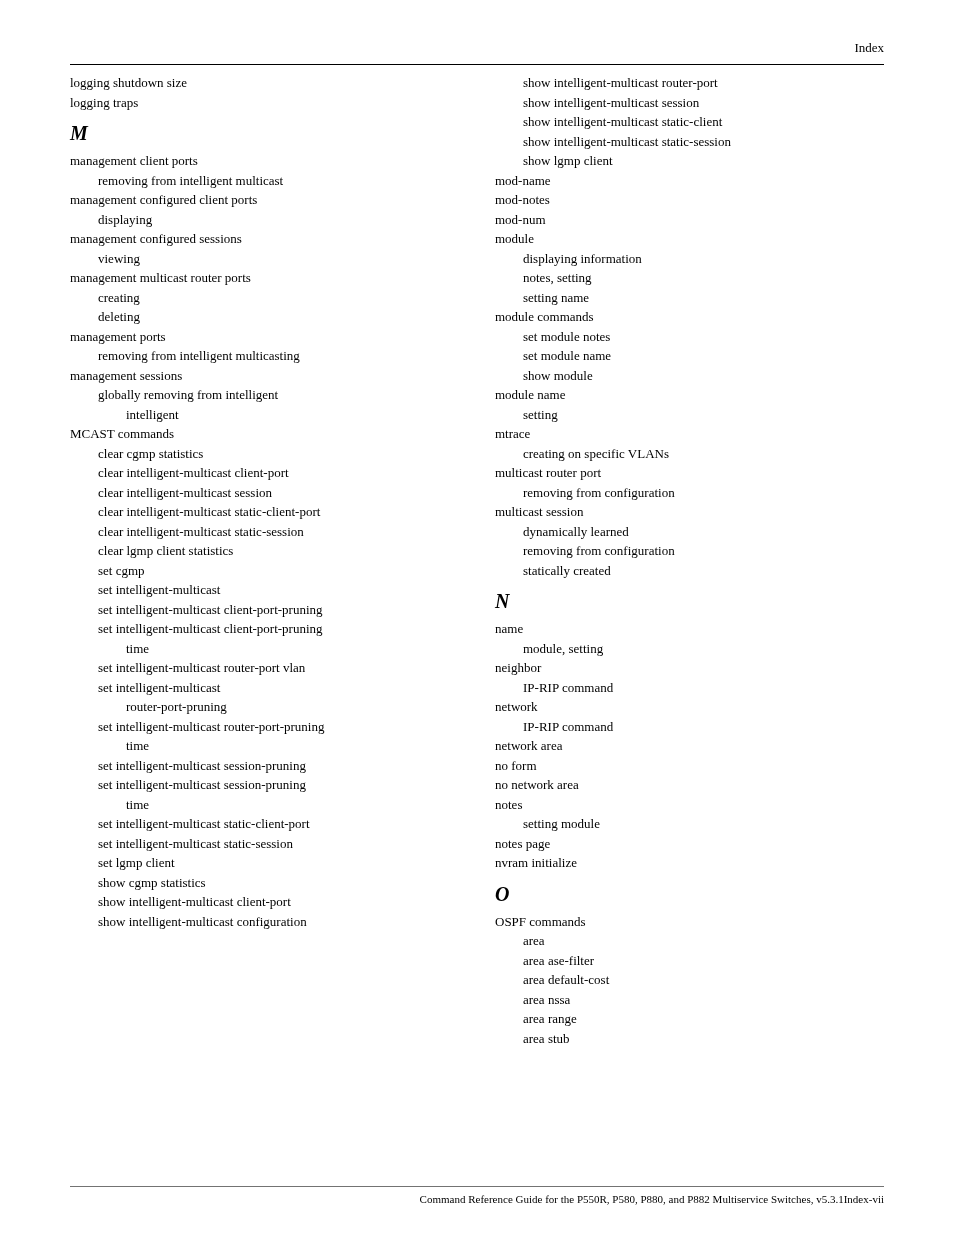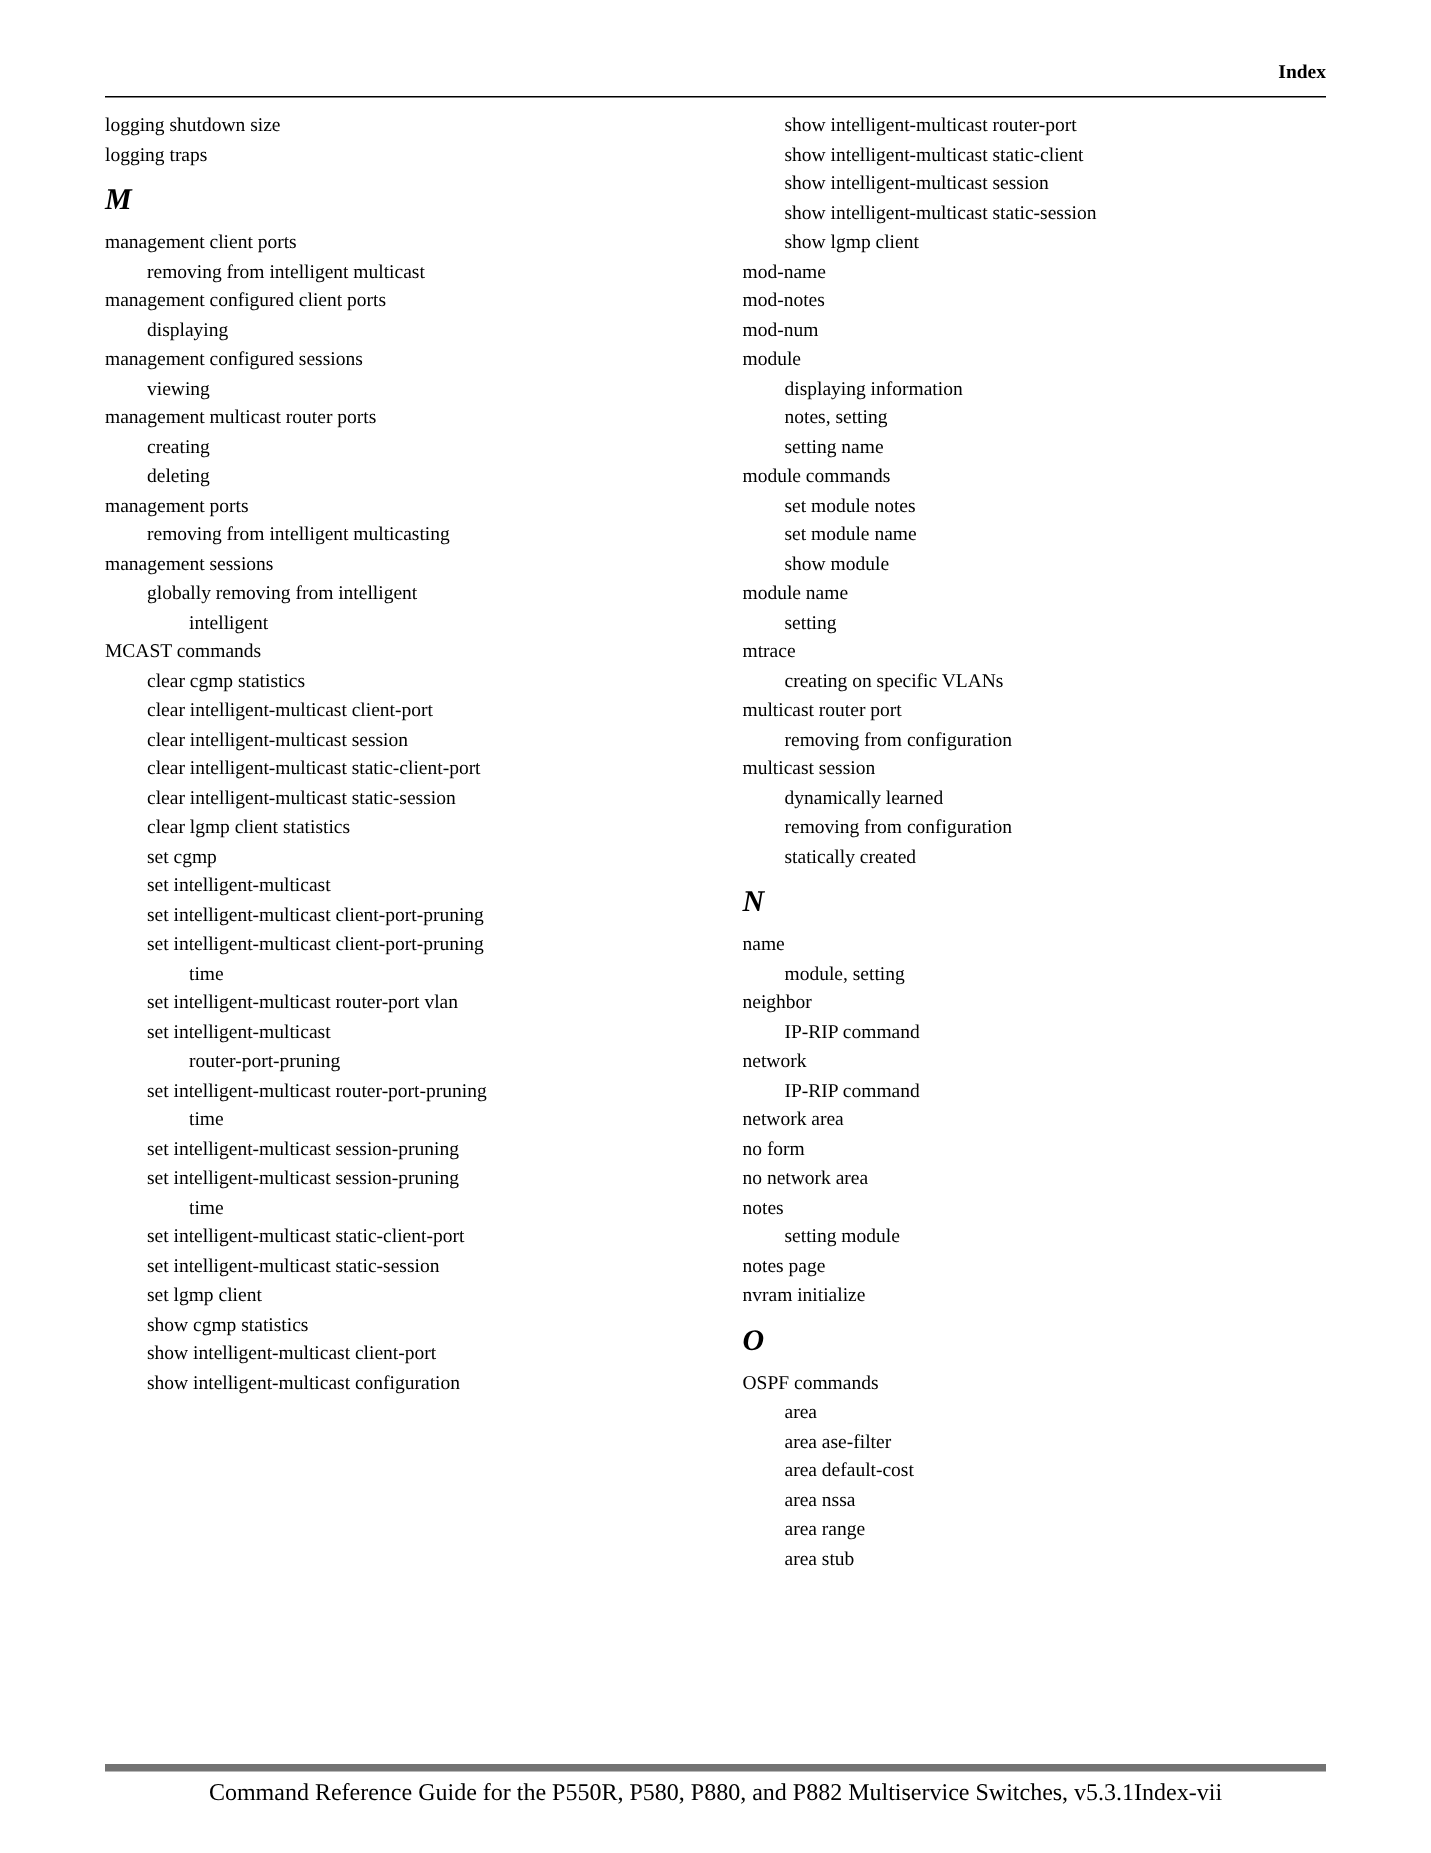--- a/index.html
+++ b/index.html
@@ -22,21 +22,21 @@
       position: relative;
     }
     .header {
       display: flex;
       justify-content: flex-end;
       margin-bottom: 8px;
       padding-bottom: 8px;
       border-bottom: 1px solid #000;
     }
     .header-title {
-      font-weight: bold;
+      font-weight: normal;
       font-size: 13px;
       margin-left: 46px;
     }
     .two-col {
       display: flex;
       gap: 36px;
       margin-top: 4px;
     }
     .col {
       flex: 1;
@@ -63,25 +63,25 @@
       padding-left: 56px;
     }
     .blank-line {
       height: 8px;
     }
     .footer {
       position: absolute;
       bottom: 30px;
       left: 70px;
       right: 70px;
-      border-top: 5px solid #737373;
+      border-top: 1px solid #737373;
       padding-top: 6px;
       display: flex;
-      justify-content: center;
-      font-size: 16px;
+      justify-content: flex-end;
+      font-size: 11px;
     }
   </style>
 </head>
 <body>
 
 <div class="page">
   <div class="header">
     <span class="header-title">Index</span>
   </div>
 
@@ -141,22 +141,22 @@
         <span class="sub-term">set lgmp client</span>
         <span class="sub-term">show cgmp statistics</span>
         <span class="sub-term">show intelligent-multicast client-port</span>
         <span class="sub-term">show intelligent-multicast configuration</span>
       </div>
     </div>
 
     <div class="col">
       <div class="entry">
         <span class="sub-term">show intelligent-multicast router-port</span>
+        <span class="sub-term">show intelligent-multicast session</span>
         <span class="sub-term">show intelligent-multicast static-client</span>
-        <span class="sub-term">show intelligent-multicast session</span>
         <span class="sub-term">show intelligent-multicast static-session</span>
         <span class="blank-line"></span>
         <span class="sub-term">show lgmp client</span>
         <span class="main-term">mod-name</span>
         <span class="main-term">mod-notes</span>
         <span class="main-term">mod-num</span>
         <span class="main-term">module</span>
         <span class="sub-term">displaying information</span>
         <span class="sub-term">notes, setting</span>
         <span class="sub-term">setting name</span>

